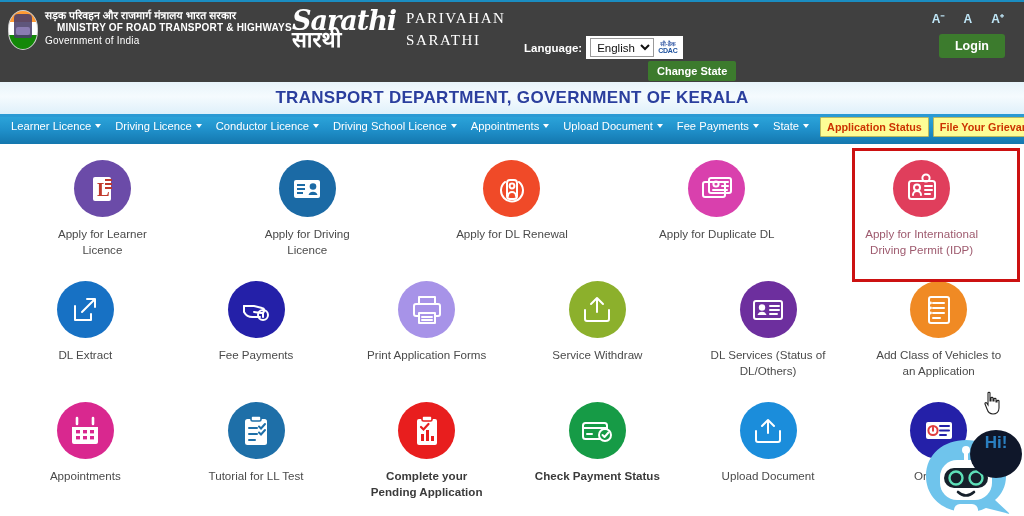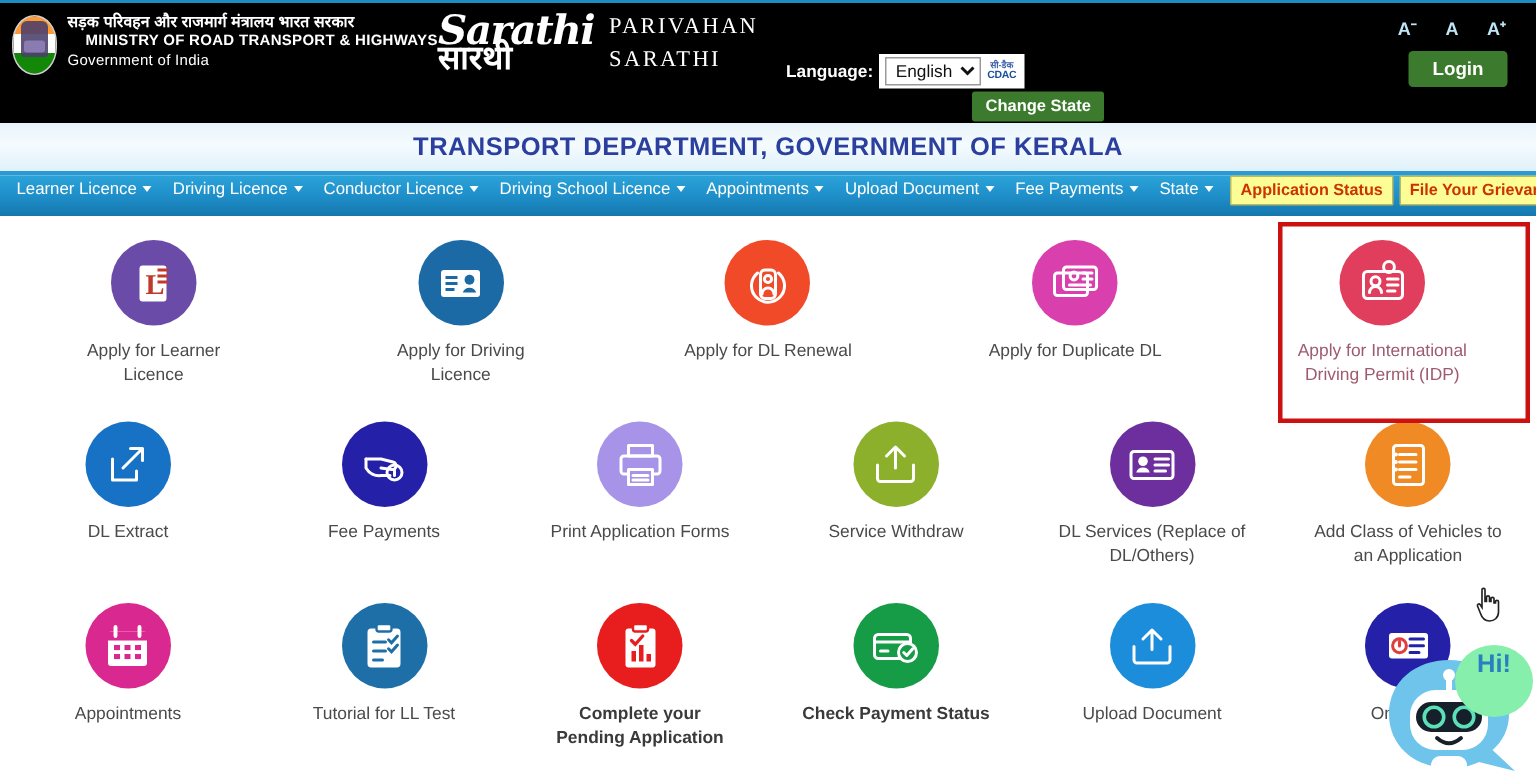--- a/index.html
+++ b/index.html
@@ -8,21 +8,21 @@
     width: 1024px; height: 516px;
     overflow: hidden;
     font-family: "Liberation Sans", sans-serif;
     background: #ffffff;
   }
 
   
   .topbar {
     position: relative;
     height: 82px;
-    background: #000000;
+    background: #404040;
     border-top: 2px solid #1a8dc2;
     overflow: hidden;
     text-decoration: underline;
   }
   .emblem-block {
     position: absolute; left: 8px; top: 6px;
     display: flex; align-items: flex-start; gap: 7px;
   }
   .emblem {
     width: 30px; height: 44px;
@@ -194,21 +194,21 @@
   }
 
   
   .chatbot {
     position: absolute; right: 6px; bottom: -6px;
     width: 104px; height: 92px; pointer-events: auto; cursor: pointer;
   }
   .chat-bubble-small {
     position: absolute; right: -4px; top: 0px;
     width: 52px; height: 48px;
-    background: #86efac; border-radius: 50%;
+    background: #0f172a; border-radius: 50%;
     color: #2a7fc0; font-size: 9px; text-align: center;
     padding-top: 6px; line-height: 1.15; overflow: hidden;
   }
   .chat-bubble-small .q { font-size: 17px; font-weight: 700; display:block; line-height: .8; }
 </style>
 </head>
 <body>
 
 <div class="topbar">
 
@@ -426,21 +426,21 @@
       </div>
       <div class="tile">
         <div class="tile-icon" style="background: rgb(109, 47, 158);">
           <svg width="36" height="36" viewBox="0 0 36 36">
             <rect x="4" y="9" width="28" height="18" rx="2" stroke="#ffffff" fill="none" stroke-width="2" stroke-linecap="round" stroke-linejoin="round"></rect>
             <circle cx="12" cy="15.5" r="3.2" fill="#ffffff"></circle>
             <path d="M7.5 23 a4.7 4.7 0 0 1 9 0 z" fill="#ffffff"></path>
             <path d="M20 14 h9 M20 18 h9 M20 22 h7" stroke="#ffffff" fill="none" stroke-width="2" stroke-linecap="round" stroke-linejoin="round"></path>
           </svg>
         </div>
-        <div class="tile-label">DL Services (Replace of DL/Others)</div>
+        <div class="tile-label">DL Services (Status of DL/Others)</div>
       </div>
       <div class="tile">
         <div class="tile-icon" style="background: rgb(240, 138, 36);">
           <svg width="36" height="36" viewBox="0 0 36 36">
             <rect x="8" y="5" width="20" height="26" rx="2" stroke="#ffffff" fill="none" stroke-width="2" stroke-linecap="round" stroke-linejoin="round"></rect>
             <path d="M12 11 h11 M12 16 h11 M12 21 h11 M12 26 h7" stroke="#ffffff" fill="none" stroke-width="2" stroke-linecap="round" stroke-linejoin="round"></path>
             <circle cx="9.5" cy="11" r="1.4" fill="#ffffff"></circle>
             <circle cx="9.5" cy="16" r="1.4" fill="#ffffff"></circle>
             <circle cx="9.5" cy="21" r="1.4" fill="#ffffff"></circle>
           </svg>

